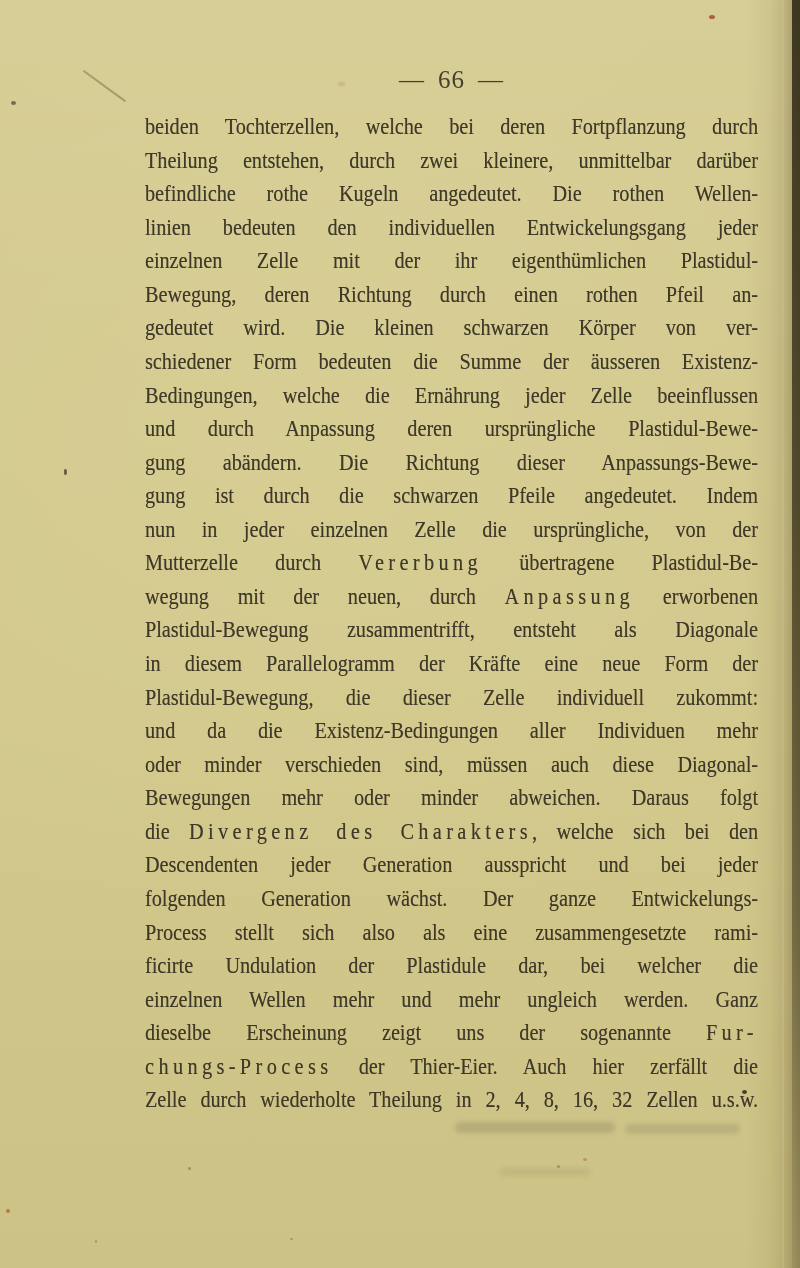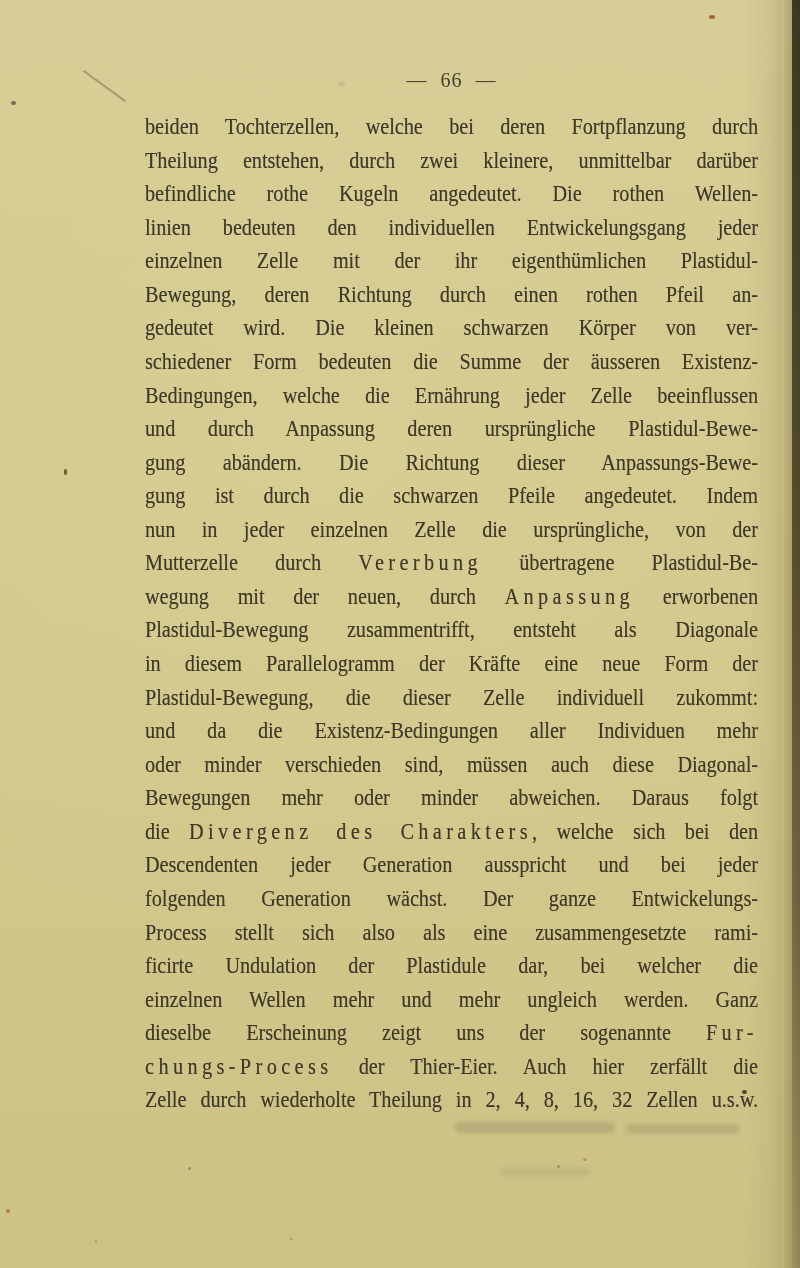--- a/index.html
+++ b/index.html
@@ -8,21 +8,21 @@
     position:relative;width:800px;height:1268px;overflow:hidden;
     background:
       radial-gradient(ellipse 900px 700px at 40% 35%, rgba(224,216,160,.28), rgba(0,0,0,0) 70%),
       linear-gradient(180deg,#d7ce97 0%,#d4ca90 28%,#d2c88c 62%,#cdc285 100%);
     font-family:"Liberation Serif","DejaVu Serif",serif;
     color:#3e3828;
   }
   
   .page-head{
     position:absolute;left:145px;top:66px;width:613px;
-    text-align:center;font-size:20px;line-height:28px;
+    text-align:center;font-size:25px;line-height:28px;
     color:#453f2d;letter-spacing:1px;
   }
   .page-head .pn{margin:0 13px;}
   
   .text-block{
     position:absolute;left:145px;top:110px;width:730px;
     transform:scaleX(0.8397);transform-origin:0 0;
     font-size:24px;line-height:33.57px;
     color:#3e3828;
     text-shadow:0.3px 0.3px 0.5px rgba(62,54,38,0.45);

